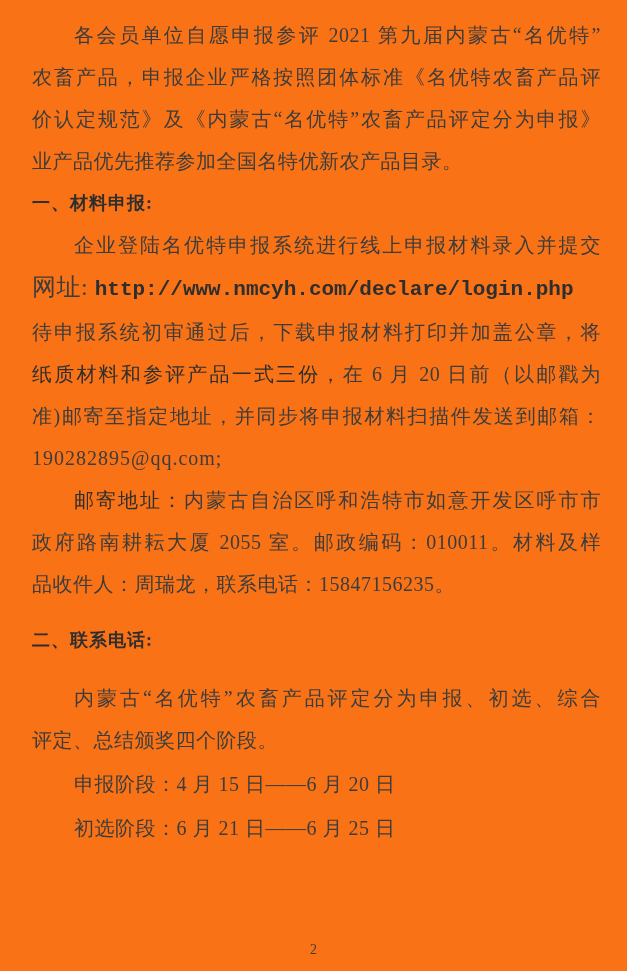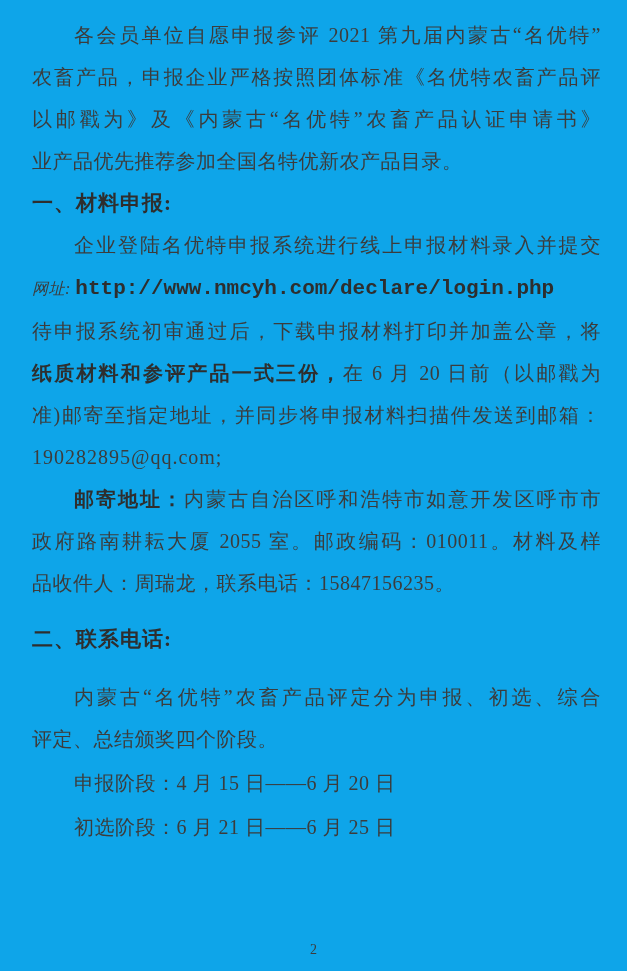--- a/index.html
+++ b/index.html
@@ -6,55 +6,55 @@
     margin: 0;
     padding: 0;
     background: #ffffff;
   }
   .page {
     position: relative;
     width: 627px;
     height: 971px;
     box-sizing: border-box;
     padding: 14px 26px 0 32px;
-    background: #0ea5e9;
+    background: #f97316;
     font-family: "Liberation Serif", "DejaVu Serif", serif;
     color: #3c3c3c;
     overflow: hidden;
   }
   .line {
     margin: 0;
     font-size: 20px;
     line-height: 42px;
     white-space: normal;
     letter-spacing: 0.5px;
   }
   .just {
     text-align: justify;
     text-align-last: justify;
     text-justify: inter-character;
   }
   .indent { text-indent: 42px; }
   .heading {
     margin: 0;
-    font-size: 21px;
+    font-size: 18px;
     font-weight: 700;
     color: #2e2e2e;
     line-height: 42px;
     letter-spacing: 1px;
   }
   .heading.material { margin-top: 0px; }
   .heading.evaluation { margin-top: 14px; }
   .para-eval-first { margin-top: 16px; }
   .stage { margin-top: 2px; }
   .bold-run {
-    font-weight: 700;
+    font-weight: 400;
     color: #2e2e2e;
   }
-  .url-label { font-size: 16px; font-style: italic; }
+  .url-label { font-size: 24px; }
   .url-text {
     font-family: "Liberation Mono", "DejaVu Sans Mono", monospace;
     font-weight: 700;
     font-size: 21px;
     color: #2e2e2e;
     letter-spacing: 0px;
   }
   .email-line { letter-spacing: 1px; }
   .page-number {
     position: absolute;
@@ -67,21 +67,21 @@
     line-height: 18px;
   }
 </style>
 </head>
 <body>
 
 <div class="page">
 
   <p class="line just indent">各会员单位自愿申报参评 2021 第九届内蒙古“名优特”</p>
   <p class="line just">农畜产品，申报企业严格按照团体标准《名优特农畜产品评</p>
-  <p class="line just">以邮戳为》及《内蒙古“名优特”农畜产品认证申请书》</p>
+  <p class="line just">价认定规范》及《内蒙古“名优特”农畜产品评定分为申报》</p>
   <p class="line">业产品优先推荐参加全国名特优新农产品目录。</p>
 
   <h2 class="heading material">一、材料申报:</h2>
 
   <p class="line just indent">企业登陆名优特申报系统进行线上申报材料录入并提交</p>
 
   <p class="line">
     <span class="url-label">网址: </span><span class="url-text">http://www.nmcyh.com/declare/login.php</span>
   </p>
 

